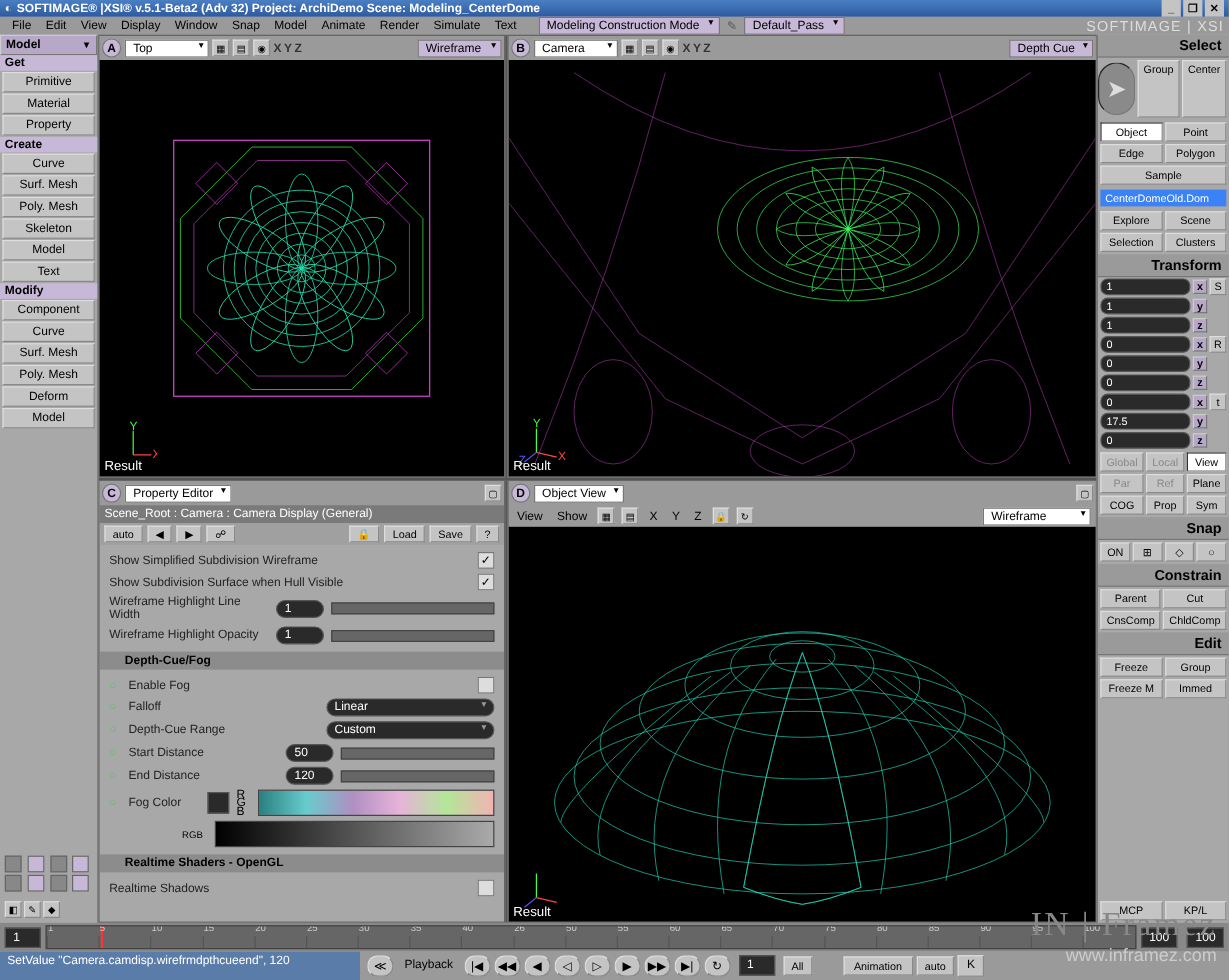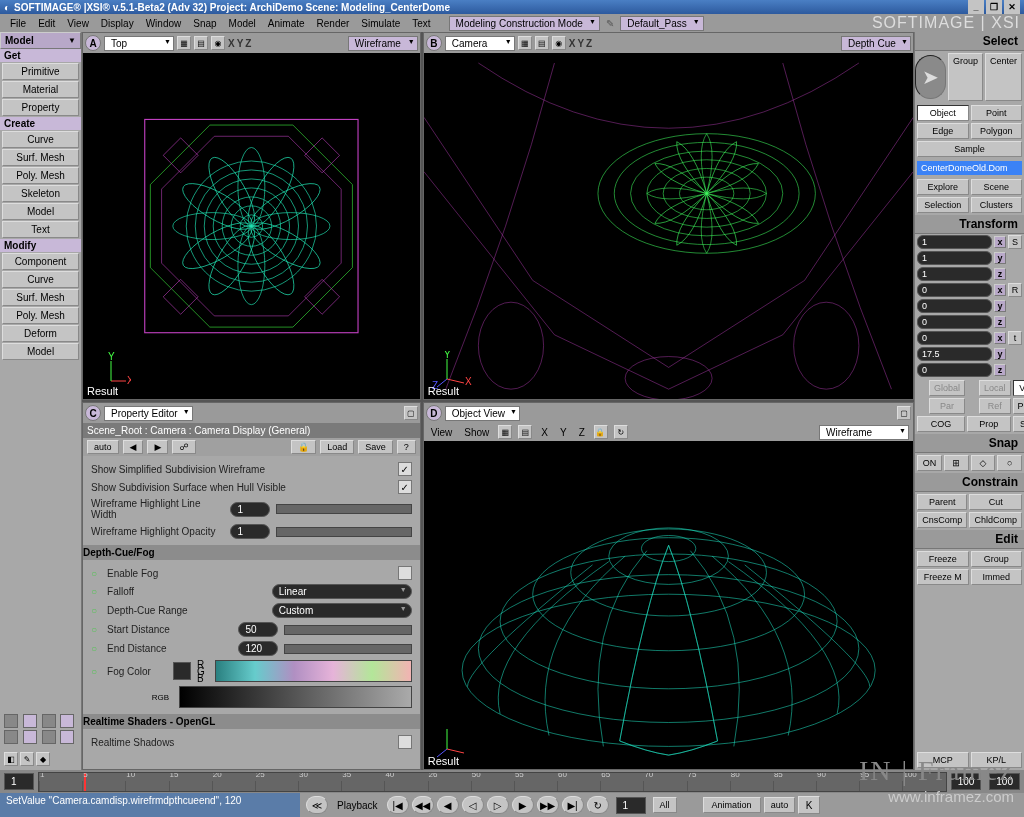--- a/index.html
+++ b/index.html
@@ -4,21 +4,21 @@
 <style>
 * { margin: 0; padding: 0; box-sizing: border-box; font-family: Tahoma, Arial, sans-serif; font-size: 10px; user-select: none; }
 body { background: #b0b0b0; width: 1024px; height: 817px; overflow: hidden; display: flex; flex-direction: column; }
 .titlebar { background: linear-gradient(#4a7fc4, #2d5a9e); color: #fff; height: 18px; display: flex; align-items: center; padding: 0 4px; font-size: 11px; font-weight: bold; }
 .titlebar .spacer { flex: 1; }
 .titlebar .winbtn { width: 16px; height: 14px; background: #c4c4c4; margin-left: 2px; display: flex; align-items: center; justify-content: center; color: #000; font-size: 9px; }
 .menubar { background: #9a9a9a; height: 18px; display: flex; align-items: center; padding: 0 4px; gap: 2px; color: #000; }
 .menubar .mitem { padding: 2px 6px; cursor: default; }
 .menubar .dropdown { background: #c8b8d8; border: 1px solid #777; padding: 1px 16px 1px 6px; font-size: 10px; position: relative; }
 .menubar .dropdown::after { content: '▼'; font-size: 7px; position: absolute; right: 3px; }
-.menubar .brand { margin-left: auto; color: #ddd; font-size: 16px; letter-spacing: 1px; }
+.menubar .brand { margin-left: auto; color: #ddd; font-size: 12px; letter-spacing: 1px; }
 .main { flex: 1; display: flex; }
 .leftpanel { width: 82px; background: #a8a8a8; display: flex; flex-direction: column; border-right: 1px solid #777; }
 .section-hdr { background: #b8a8c8; border: 1px outset #ccc; padding: 2px 4px; font-weight: bold; font-size: 11px; display: flex; justify-content: space-between; align-items: center; }
 .section-hdr .arrow { font-size: 8px; }
 .sub-hdr { background: #c8b8d8; padding: 1px 4px; font-size: 10px; font-weight: bold; }
 .tool-btn { background: #c4c4c4; border: 1px outset #ddd; margin: 1px 2px; padding: 2px 4px; text-align: center; font-size: 10px; cursor: default; }
 .corner-box { margin-top: auto; padding: 4px; display: grid; grid-template-columns: repeat(4,1fr); gap: 2px; }
 .corner-box .cell { width: 14px; height: 14px; background: #888; border: 1px solid #666; }
 .corner-box .cell.sel { background: #c8b8d8; }
 .viewport-area { flex: 1; display: grid; grid-template-columns: 1fr 1.45fr; grid-template-rows: 1fr 1fr; gap: 2px; background: #555; }
@@ -41,30 +41,30 @@
 .prop-toolbar .btn { background:#c4c4c4; border:1px outset #ddd; padding:1px 6px; font-size:9px; }
 .prop-body { flex:1; overflow:auto; padding:4px 8px; }
 .prop-row { display:flex; align-items:center; padding:2px 0; gap:6px; }
 .prop-row .lbl { flex:1; font-size:10px; color:#222; }
 .prop-row .chk { width:14px; height:14px; background:#ddd; border:1px solid #777; display:flex;align-items:center;justify-content:center; }
 .prop-row .chk.on::after { content:'✓'; font-size:10px; }
 .prop-row .val { background:#2a2a2a; color:#fff; border:1px solid #555; padding:1px 6px; min-width:40px; border-radius:8px; }
 .prop-row .slider { flex:1; height:10px; background:#666; border:1px solid #444; position:relative; }
 .prop-row .dd { background:#2a2a2a; color:#fff; border:1px solid #555; padding:1px 6px; min-width:140px; border-radius:8px; position:relative; }
 .prop-row .dd::after { content:'▼'; position:absolute; right:4px; font-size:7px; color:#999; }
-.prop-section { background:#8c8c8c; color:#000; padding:2px 0; margin:4px -8px; font-weight:bold; }
+.prop-section { background:#8c8c8c; color:#000; padding:2px 21px; margin:4px -8px; font-weight:bold; }
 .bullet { color:#5bc25b; margin-right:4px; }
 .colorramp { flex:1; height:22px; background:linear-gradient(to right,#2a8080,#66cccc,#b08fc2,#e6b3d9,#b3e699,#f2b3b3); border:1px solid #444; margin-left:4px;}
 .rightpanel { width: 110px; background: #a8a8a8; border-left:1px solid #777; display:flex; flex-direction:column; }
 .rp-hdr { background:#9a9a9a; text-align:right; padding:2px 6px; font-weight:bold; font-size:12px; border-bottom:1px solid #777; }
 .rp-sel-icon { width:44px; height:44px; background:#8a8a8a; border:1px inset #777; border-radius:22px; margin:4px auto; display:flex; align-items:center; justify-content:center; color:#ddd; font-size:20px; }
 .rp-grid { display:grid; grid-template-columns:1fr 1fr; gap:2px; padding:2px; }
 .rp-btn { background:#c4c4c4; border:1px outset #ddd; padding:2px 4px; text-align:center; font-size:9px; }
 .rp-btn.sel { background:#fff; border:1px inset #888; }
-.rp-btn.gray { color:#888;margin-left:12px; }
+.rp-btn.gray { color:#888; }
 .rp-single { grid-column:1 / span 2; }
 .obj-name { background:#3b82f6; color:#fff; padding:2px 4px; margin:2px; font-size:9px; overflow:hidden; white-space:nowrap; }
 .xform-row { display:flex; align-items:center; gap:2px; padding:1px 2px; }
 .xform-val { flex:1; background:#2a2a2a; color:#fff; border:1px solid #555; padding:1px 4px; border-radius:6px; font-size:9px; }
 .xform-axis { width:12px; background:#b8a8c8; text-align:center; font-weight:bold; font-size:9px; border:1px outset #ccc; }
 .xform-icon { width:14px; height:14px; background:#c4c4c4; border:1px outset #ddd; display:flex;align-items:center;justify-content:center;font-size:9px; }
 .objview-toolbar { background:#9a9a9a; height:18px; display:flex; align-items:center; padding:0 4px; gap:6px; font-size:10px; }
 .objview-toolbar .itm { padding:0 3px; }
 .timeline { height:30px; background:#888; display:flex; align-items:center; }
 .tl-frame { background:#2a2a2a; color:#fff; padding:2px 6px; margin:0 4px; border:1px solid #555; min-width:30px; }

